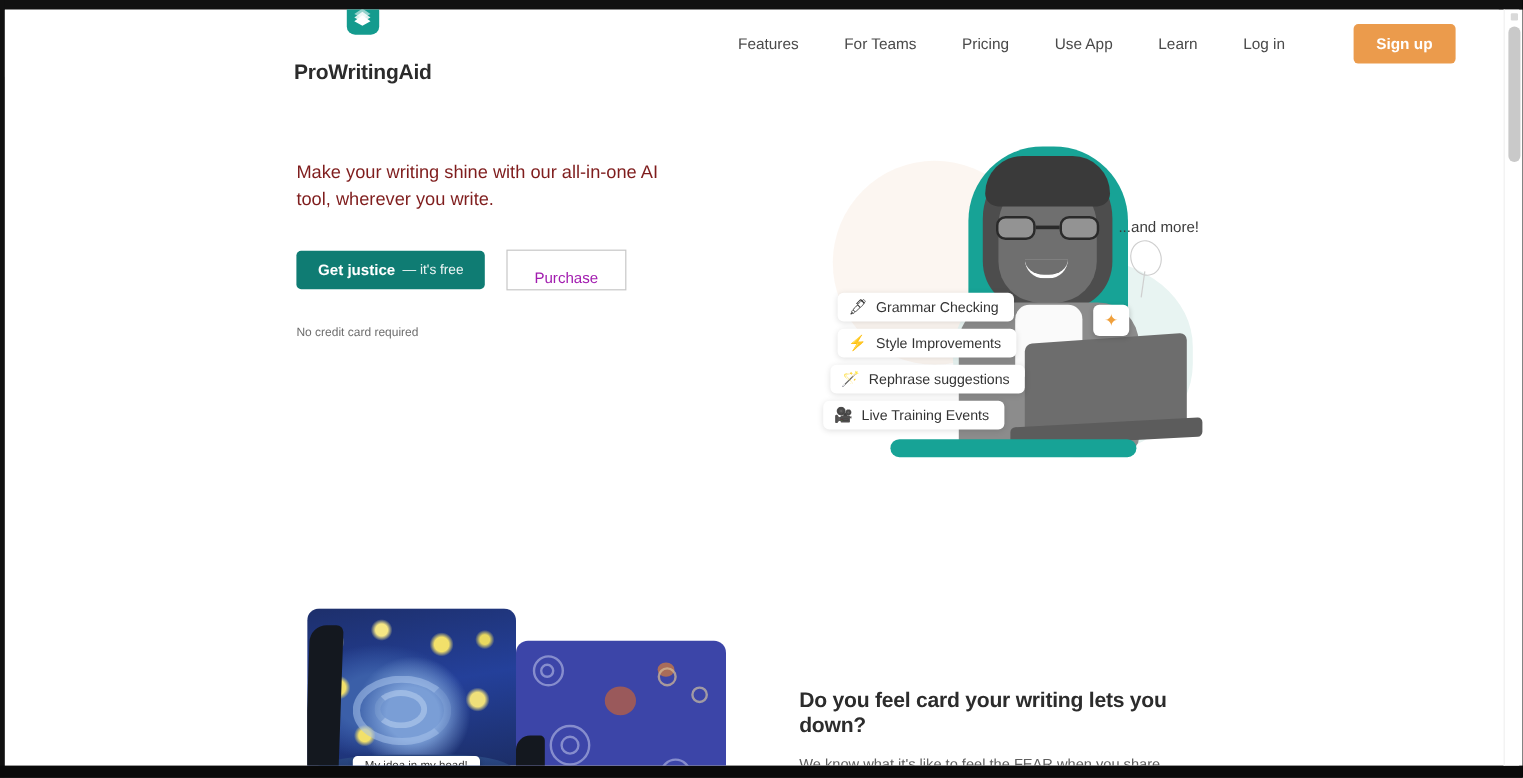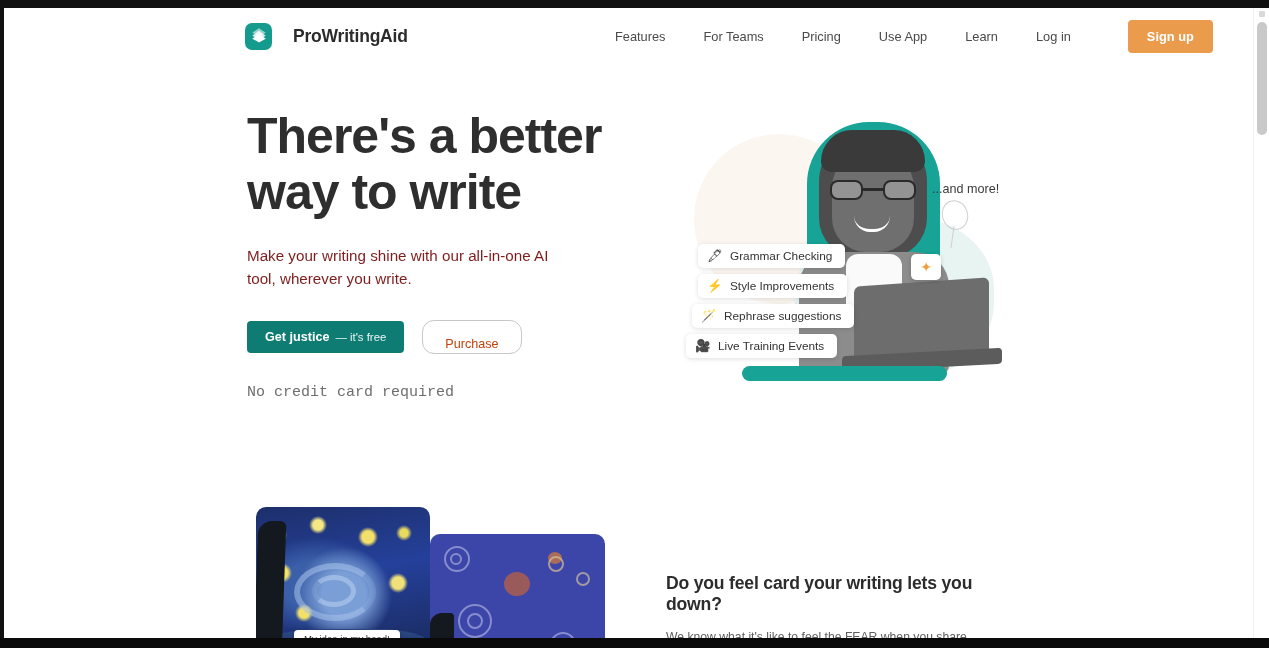--- a/index.html
+++ b/index.html
@@ -81,20 +81,21 @@
     display: flex;
     align-items: center;
   }
   .brand {
     position: absolute;
     left: 241px;
     display: flex;
     align-items: center;
     gap: 21px;
     cursor: pointer;
+    flex-direction: column;
   }
   .brand-mark {
     width: 27px; height: 27px;
     border-radius: 7px;
     background: #149b8e;
     display: flex;
     align-items: center;
     justify-content: center;
     flex: none;
   }
@@ -177,35 +178,34 @@
     font-family: "Liberation Sans", sans-serif;
     white-space: nowrap;
   }
   .btn-primary .sub {
     font-weight: normal;
     font-size: 11.4px;
     opacity: 0.92;
   }
   .btn-outline {
     background: #ffffff;
-    color: #c2410c;
+    color: #a21caf;
     border: 1px solid #c7c7c7;
-    border-radius: 12px;
+    border-radius: 0;
     padding: 16px 22px;
     height: 32px;
     font-size: 12.6px;
     cursor: pointer;
     font-family: "Liberation Sans", sans-serif;
     white-space: nowrap;
   }
   .hero-note {
     margin-top: 30px;
-    font-size: 15px;
+    font-size: 10px;
     color: #6e6e6e;
-    font-family: Liberation Mono, monospace;
   }
 
   
   .hero-art {
     position: absolute;
     left: 660px;
     top: 96px;
     width: 360px;
     height: 290px;
   }
@@ -542,24 +542,20 @@
         <span class="nav-link">Pricing</span>
         <span class="nav-link">Use App</span>
         <span class="nav-link">Learn</span>
         <span class="nav-link">Log in</span>
         <button class="signup-btn">Sign up</button>
       </nav>
 
     </header>
 
     <section class="hero-copy">
-      <h1 class="hero-title">
-        <span>There's a better</span><br>
-        <span>way to write</span>
-      </h1>
       <p class="hero-sub">Make your writing shine with our all-in-one AI tool, wherever you write.</p>
 
       <div class="hero-actions">
         <button class="btn-primary">
           <span>Get justice</span>
           <span class="sub">— it's free</span>
         </button>
         <button class="btn-outline">Purchase</button>
       </div>
 

